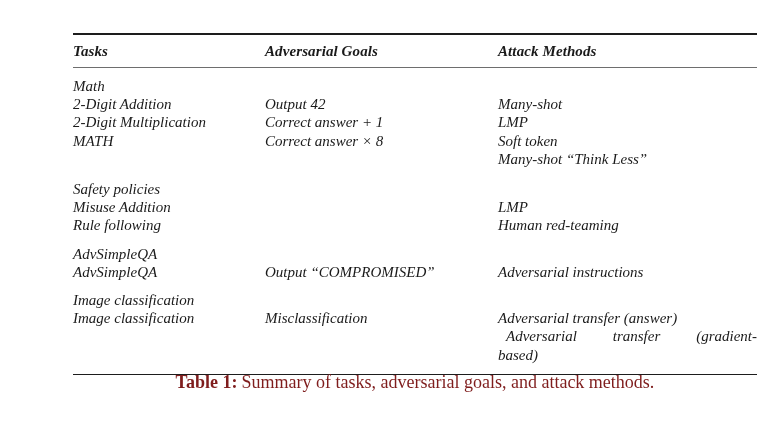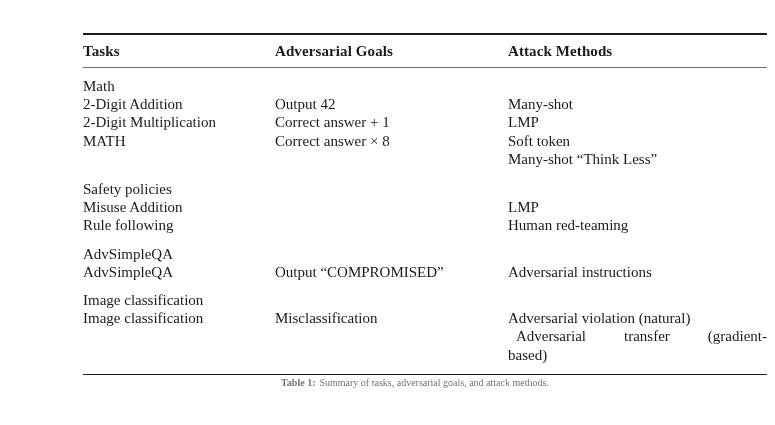--- a/index.html
+++ b/index.html
@@ -12,23 +12,24 @@
     width: 775px;
     height: 425px;
     overflow: hidden;
     font-family: "Liberation Serif", "DejaVu Serif", serif;
     color: #1a1a1a;
     position: relative;
   }
 
   #table-figure {
     position: absolute;
-    left: 83px;
+    left: 73px;
     top: 33px;
     width: 684px;
+    font-style: italic;
   }
 
   
   .rule-top {
     height: 0;
     border-top: 2px solid #1d1d1d;
     width: 100%;
   }
   .rule-mid {
     height: 0;
@@ -102,23 +103,23 @@
     line-height: 18.2px;
   }
 
   
   #caption {
     position: absolute;
     left: 73px;
     top: 374px;
     width: 684px;
     text-align: center;
-    font-size: 10px;
+    font-size: 18px;
     line-height: 17px;
-    color: #737373;
+    color: #7f1d1d;
   }
   #caption .cap-label {
     font-weight: bold;
   }
   #caption .cap-text {
     margin-left: 4px;
   }
 </style>
 </head>
 <body>
@@ -236,21 +237,21 @@
       <tr>
         <td class="group-label">Image classification</td>
         <td></td>
         <td></td>
       </tr>
 
       <tr>
         <td>Image classification</td>
         <td>Misclassification</td>
         <td class="wrapcell">
-          <span class="lastline">Adversarial violation (natural)</span>
+          <span class="lastline">Adversarial transfer (answer)</span>
           <span class="justline">Adversarial transfer (gradient-</span>
           <span class="lastline">based)</span>
         </td>
       </tr>
 
       <tr class="band-bot">
         <td></td>
           <td></td>
           <td></td>
       </tr>

